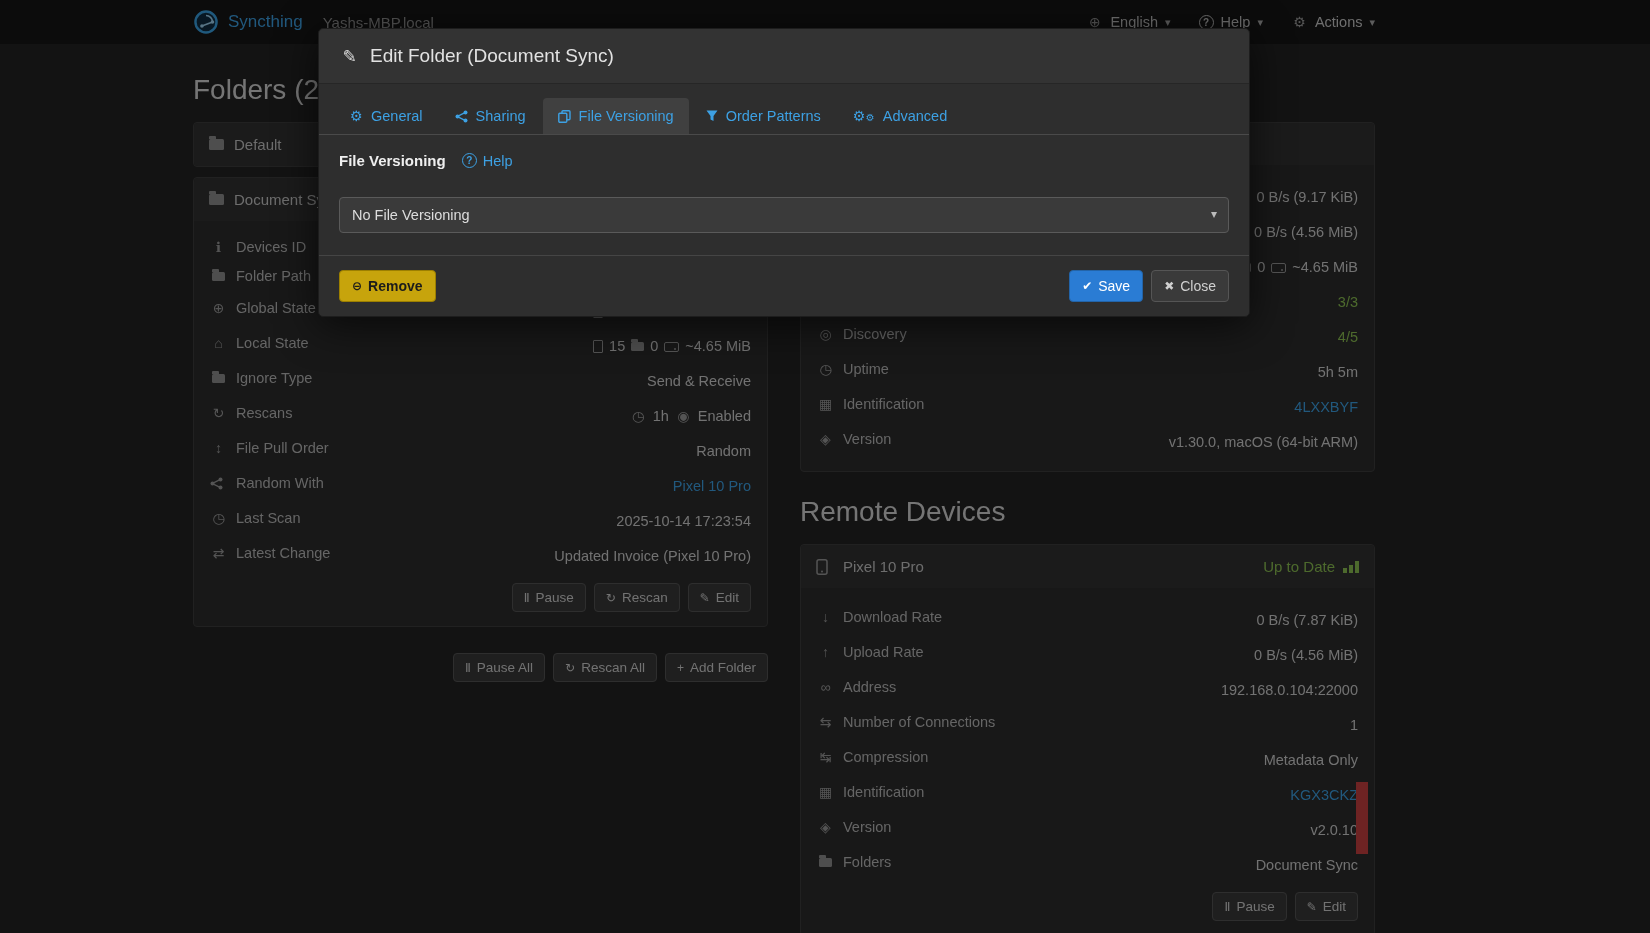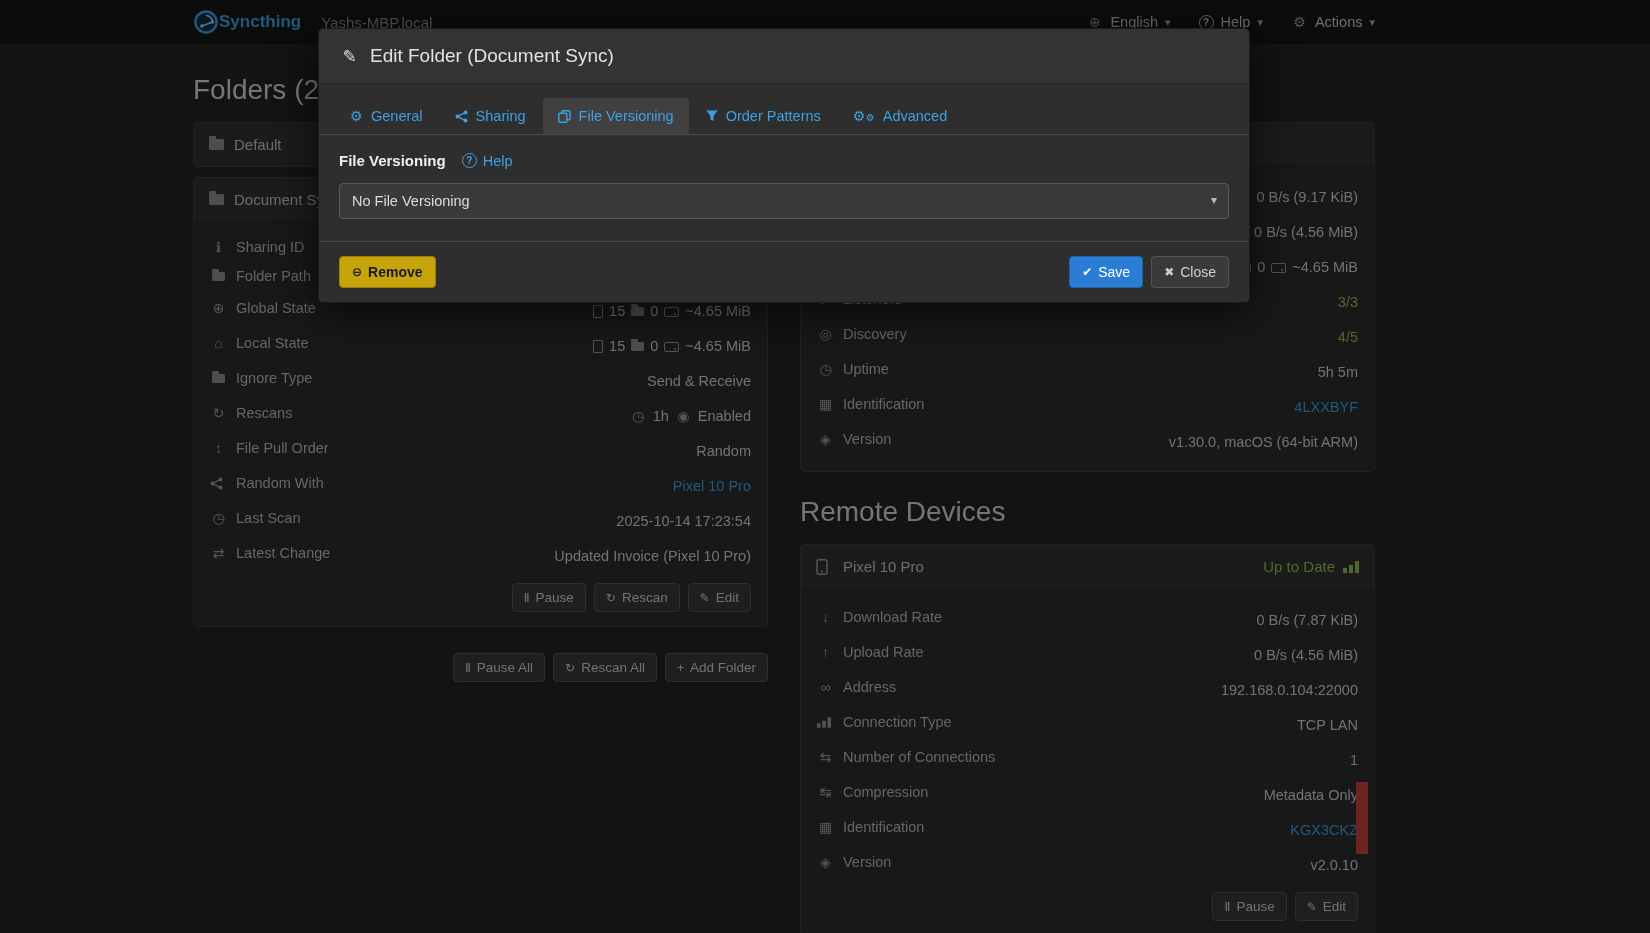--- a/index.html
+++ b/index.html
@@ -4,21 +4,21 @@
 <style>
   * { box-sizing: border-box; margin: 0; padding: 0; }
   html,body { width:1650px; height:933px; overflow:hidden; }
   body {
     font-family: "Liberation Sans","DejaVu Sans",sans-serif;
     background:#232323; color:#c8c8c8; position:relative;
   }
   
   .navbar { height:44px; background:#161616; display:flex; align-items:center; }
   .nav-inner { margin-left:193px; width:1182px; display:flex; align-items:center; }
-  .brand { display:flex; align-items:center; font-size:17px; font-weight:bold;
+  .brand { display:flex; align-items:center; gap:9px; font-size:17px; font-weight:normal;
            color:var(--accent-blue,#3da1e4); cursor:pointer; }
   .hostname { margin-left:20px; color:#979797; font-size:15px; }
   .nav-menus { margin-left:auto; display:flex; gap:28px; }
   .nav-item { display:flex; align-items:center; gap:7px; color:#c9c9c9; font-size:14.5px; cursor:pointer; }
   .caret { font-size:11px; color:#aaa; }
   
   .content { display:flex; gap:32px; margin-left:193px; width:1182px; padding-top:10px; }
   .col { width:575px; }
   h3.section { font-size:28px; font-weight:400; color:#d6d6d6; margin:20px 0 16px; }
   
@@ -62,21 +62,21 @@
                   padding:16px 22px; display:flex; align-items:center; gap:12px; font-size:19px; color:#e2e2e2; }
   .tabs { display:flex; gap:2px; padding:14px 16px 0; border-bottom:1px solid #4a4a4a; }
   .tab { display:inline-flex; align-items:center; gap:8px; padding:10px 15px; color:var(--accent-blue,#3da1e4);
          font-size:14.5px; border-radius:4px 4px 0 0; cursor:pointer; }
   .tab.active { background:#404040; }
   .modal-content { padding:17px 20px 22px; }
   .section-line { display:flex; align-items:center; gap:16px; }
   .section-line b { font-size:15px; color:#efefef; }
   .help-link { display:inline-flex; align-items:center; gap:6px; color:var(--accent-blue,#3da1e4);
                font-size:14.5px; cursor:pointer; text-decoration:none; }
-  .select-wrap { position:relative; margin-top:14px; }
+  .select-wrap { position:relative; margin-top:28px; }
   select.form-select { width:100%; appearance:none; -moz-appearance:none; -webkit-appearance:none;
          background:#3a3a3a; color:#ddd; border:1px solid #5a5a5a; border-radius:4px;
          padding:9px 32px 9px 12px; font-size:14.5px; font-family:inherit; cursor:pointer; }
   .select-caret { position:absolute; right:12px; top:50%; transform:translateY(-55%); color:#bbb;
                   font-size:12px; pointer-events:none; }
   .modal-footer { border-top:1px solid #454545; padding:14px 20px; display:flex; align-items:center; }
   .modal-footer .spacer { flex:1; }
   .modal-footer .btn { font-size:14px; padding:7px 12px; }
   .modal-footer .btn + .btn { margin-left:8px; }
   
@@ -137,21 +137,21 @@
 
       <div class="panel">
         <div class="panel-heading">
           <span class="i-folder"></span>
           <span>Document Sync</span>
         </div>
         <div class="panel-body">
           <div class="prow">
             <div class="lbl">
                 <span class="ic">ℹ</span>
-                <span>Sharing ID</span>
+                <span>Devices ID</span>
               </div>
             <div class="val"></div>
           </div>
           <div class="prow">
             <div class="lbl">
                 <span class="ic"><span class="i-folder sm"></span></span>
                 <span>Folder Path</span>
               </div>
             <div class="val"></div>
           </div>
@@ -384,33 +384,20 @@
           </div>
           <div class="prow">
             <div class="lbl">
                 <span class="ic">∞</span>
                 <span>Address</span>
               </div>
             <div class="val">192.168.0.104:22000</div>
           </div>
           <div class="prow">
             <div class="lbl">
-              <span class="ic">
-                <svg width="14" height="11" viewBox="0 0 16 12" fill="currentColor">
-                    <rect x="0" y="7" width="4" height="5"></rect>
-                    <rect x="6" y="4" width="4" height="8"></rect>
-                    <rect x="12" y="0" width="4" height="12"></rect>
-                  </svg>
-              </span>
-                <span>Connection Type</span>
-            </div>
-            <div class="val">TCP LAN</div>
-          </div>
-          <div class="prow">
-            <div class="lbl">
                 <span class="ic">⇆</span>
                 <span>Number of Connections</span>
               </div>
             <div class="val">1</div>
           </div>
           <div class="prow">
             <div class="lbl">
                 <span class="ic">↹</span>
                 <span>Compression</span>
               </div>
@@ -422,20 +409,27 @@
                 <span>Identification</span>
               </div>
             <div class="val blue">KGX3CKZ</div>
           </div>
           <div class="prow">
             <div class="lbl">
                 <span class="ic">◈</span>
                 <span>Version</span>
               </div>
             <div class="val">v2.0.10</div>
+          </div>
+          <div class="prow">
+            <div class="lbl">
+                <span class="ic"><span class="i-folder sm"></span></span>
+                <span>Folders</span>
+              </div>
+            <div class="val">Document Sync</div>
           </div>
           <div class="btn-row">
             <button class="btn btn-ghost">
               <span class="bic">Ⅱ</span>
               <span>Pause</span>
             </button>
             <button class="btn btn-ghost">
               <span class="bic">✎</span>
               <span>Edit</span>
             </button>

